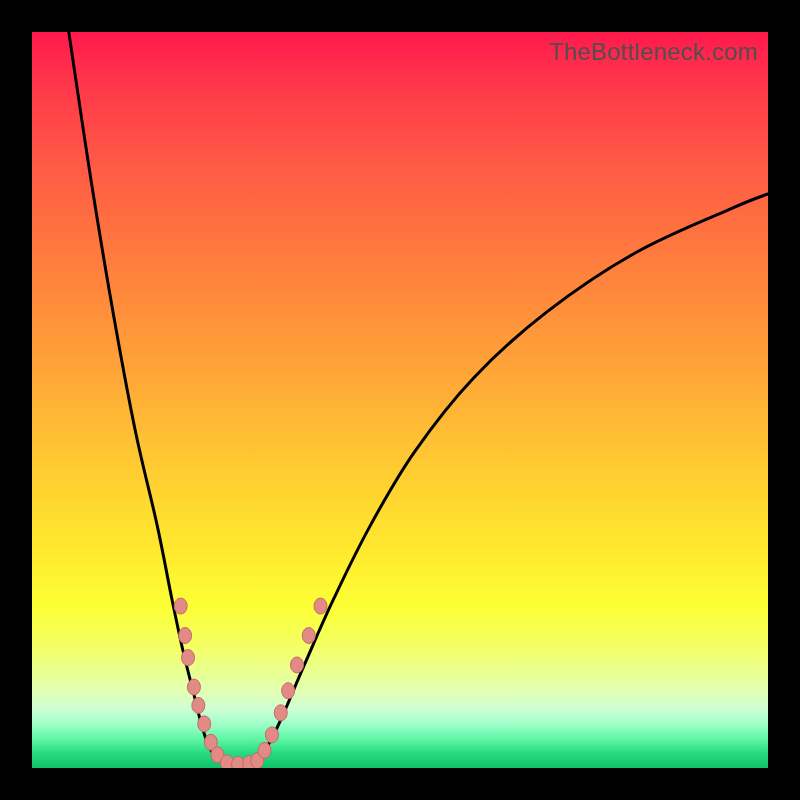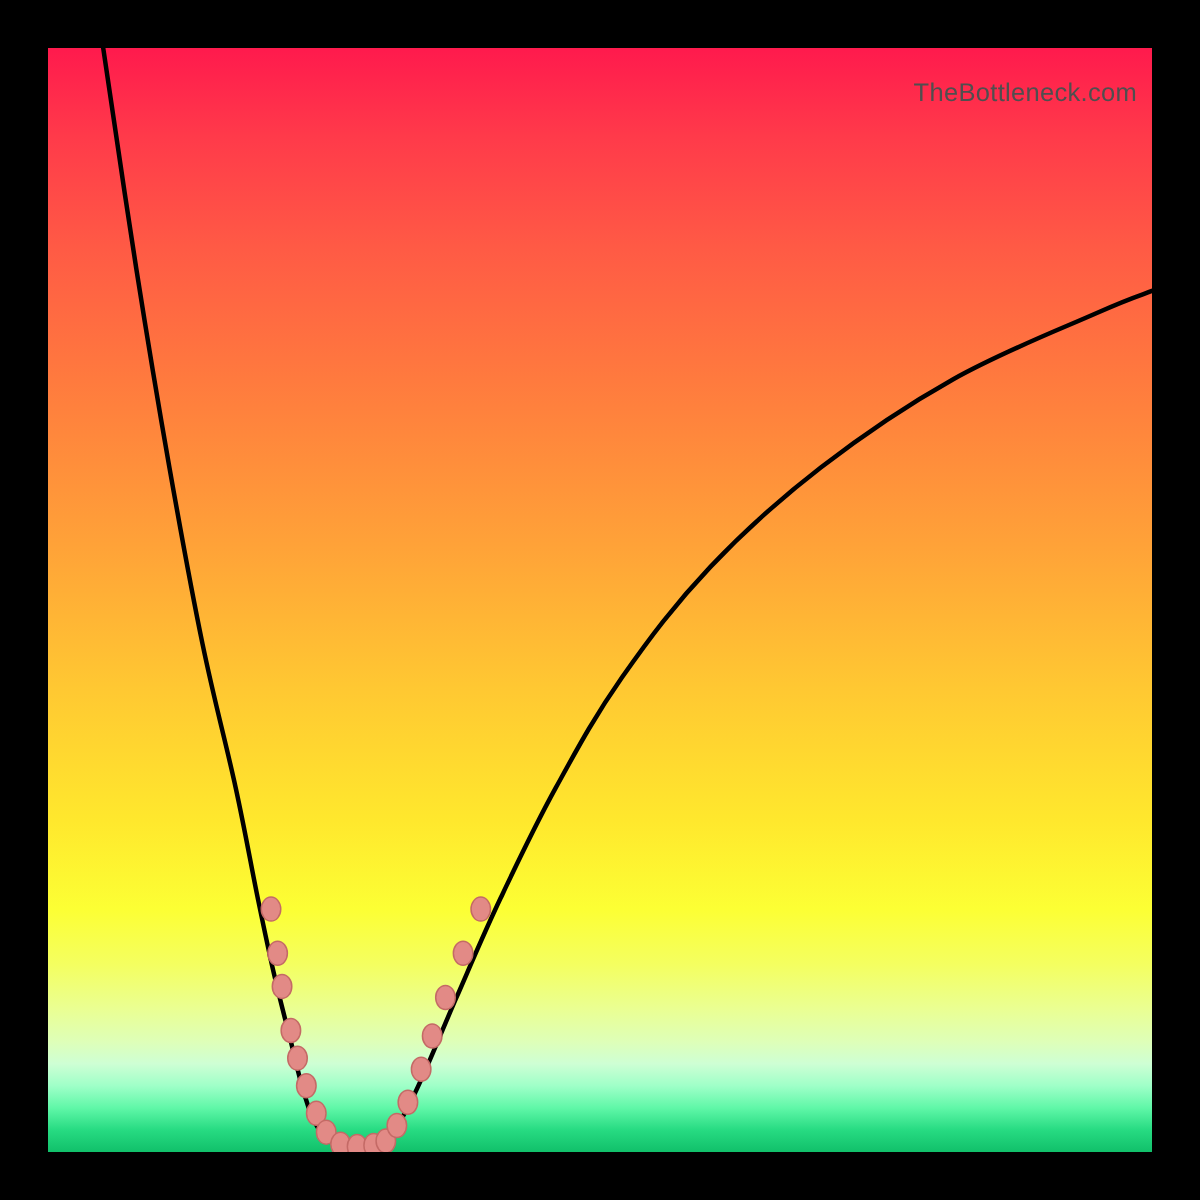--- a/index.html
+++ b/index.html
@@ -39,24 +39,24 @@
       #deffb8 90%,
       #ceffd4 92%,
       #9fffc8 94%,
       #60f7a8 96%,
       #27db82 98%,
       #11c06a 100%
     );
   }
   .watermark {
     position: absolute;
-    top: 20px;
+    top: 6px;
     right: 10px;
     color: #4f4f4f;
-    font-size: 17px;
+    font-size: 24px;
     font-weight: 500;
     letter-spacing: 0.2px;
   }
   svg.curve {
     position: absolute;
     top: 0;
     left: 0;
     width: 736px;
     height: 736px;
   }

